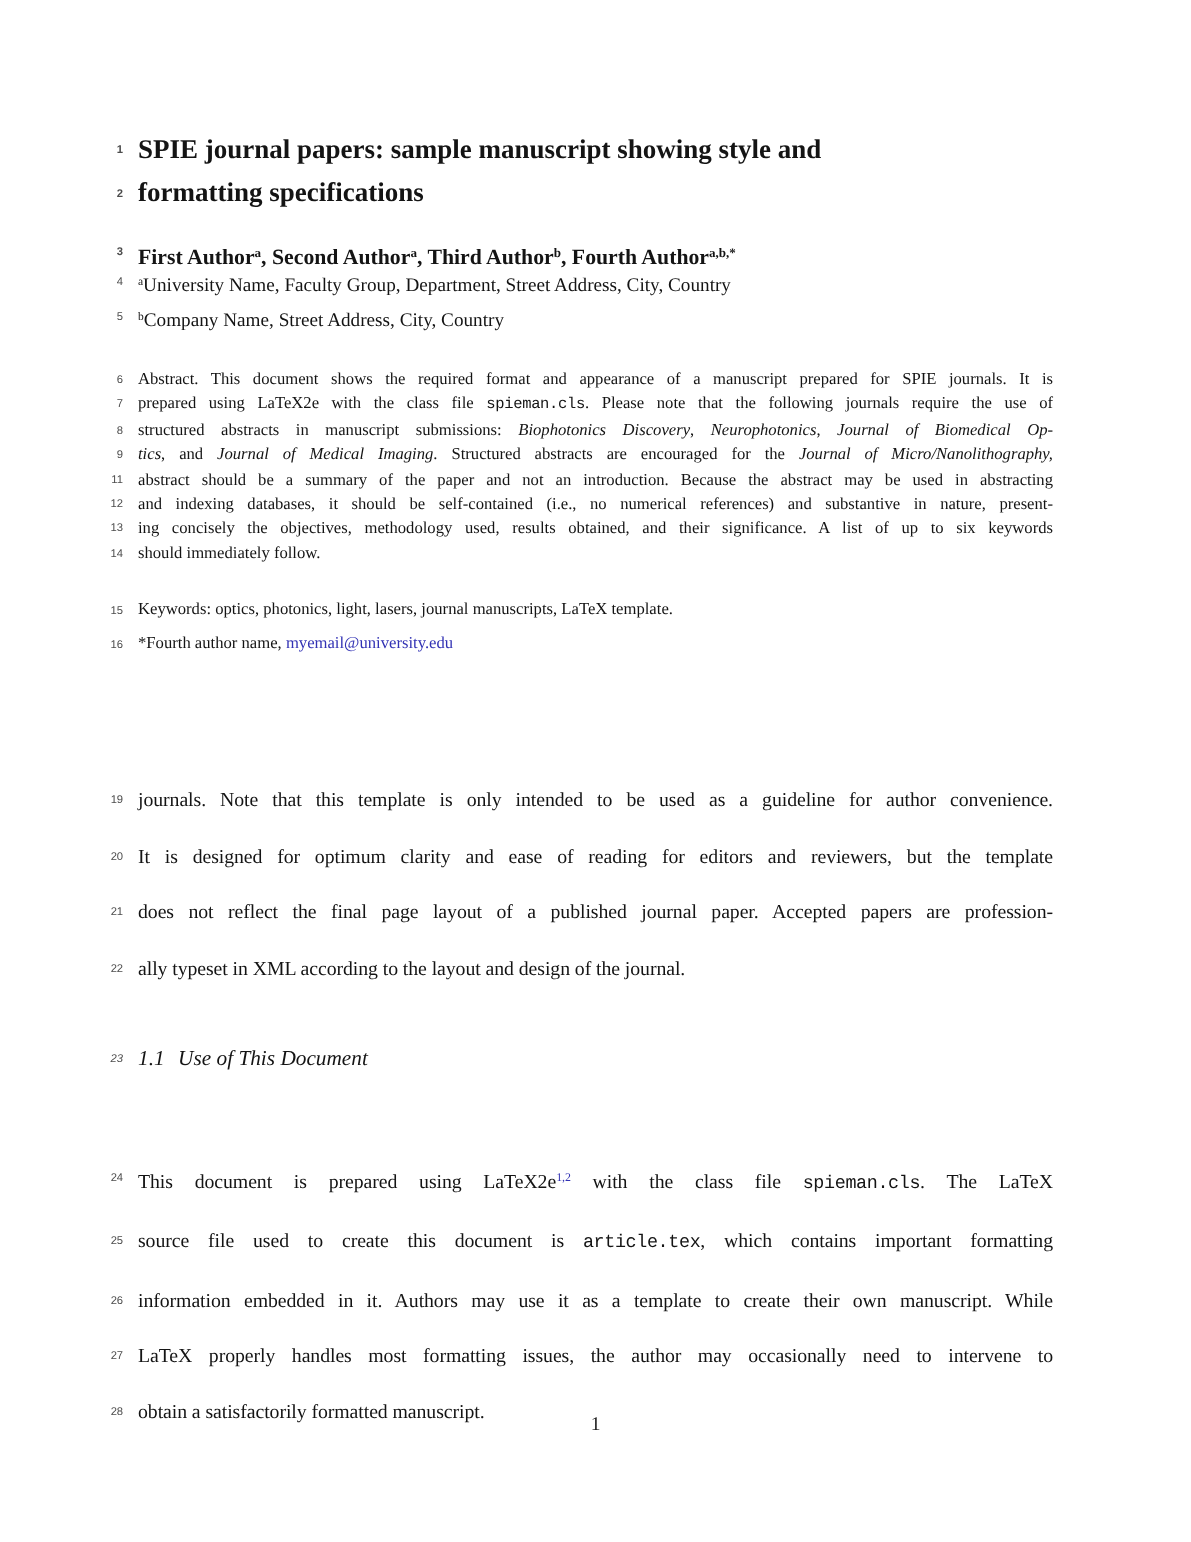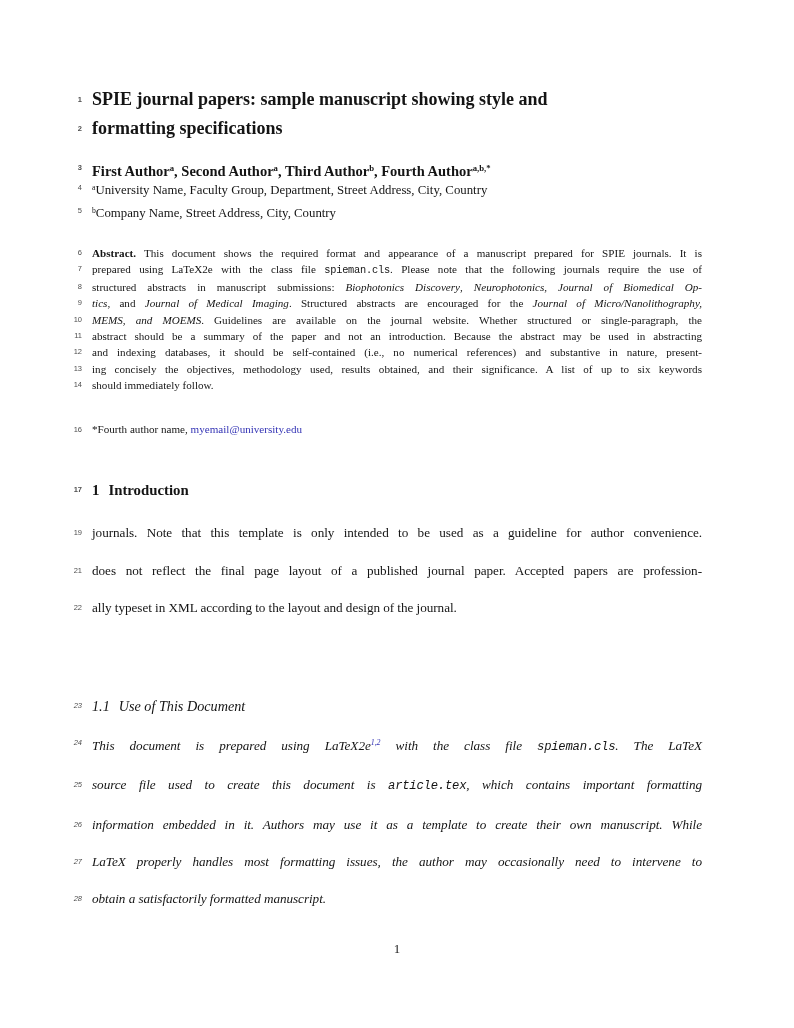--- a/index.html
+++ b/index.html
@@ -34,39 +34,39 @@
     font-family: "Liberation Sans", sans-serif;
     font-size: 7.5px;
     color: #4d4d4d;
     line-height: inherit;
   }
 
   .ltext { display: block; }
   .j .ltext { text-align: justify; text-align-last: justify; }
 
   .seg-plain  { }
-  .seg-bold   { font-weight: bold; }
+  .seg-bold   { font-weight: normal; }
   .seg-italic { font-style: italic; }
   .seg-mono   { font-family: "Liberation Mono", monospace; font-size: 0.93em; letter-spacing: -0.02em; }
   .seg-sup    { font-size: 0.6em; vertical-align: 0.55em; }
   .seg-supcite{ font-size: 0.6em; vertical-align: 0.6em; color: #3232b4; cursor: pointer; }
   .seg-link   { color: #3232b4; text-underline-offset: 2px; cursor: pointer; }
   .seg-secnum { padding-right: 9px; }
 
   
   .b-title            { top: 85px;  font-size: 18px;   font-weight: bold; line-height: 29px; }
   .b-authors          { top: 158px; font-size: 14.5px; font-weight: bold; line-height: 20px; }
   .b-affiliations     { top: 178px; font-size: 12.8px; line-height: 19.5px; }
   .b-abstract         { top: 245px; font-size: 11.1px; line-height: 16.4px; }
   .b-keywords         { top: 398px; font-size: 11.1px; line-height: 17px; }
   .b-author-note      { top: 421px; font-size: 11.1px; line-height: 17px; }
   .b-section-1        { top: 480px; font-size: 14.8px; font-weight: bold; line-height: 20px; }
   .b-intro-paragraph  { top: 514px; font-size: 13.2px; line-height: 37.6px; letter-spacing: -0.05px; }
   .b-subsection-1-1   { top: 696px; font-size: 14.2px; font-style: italic; line-height: 20px; }
-  .b-use-paragraph    { top: 724px; font-size: 13.2px; line-height: 37.4px; letter-spacing: -0.05px; font-style: italic; }
+  .b-use-paragraph    { top: 766px; font-size: 13.2px; line-height: 37.4px; letter-spacing: -0.05px; }
 
   .page-number {
     position: absolute;
     left: 0;
     top: 941px;
     width: 100%;
     text-align: center;
     font-size: 13px;
     color: #222222;
   }
@@ -113,56 +113,56 @@
         </div>
         <div class="line j">
           <span class="lnum">8</span>
           <span class="ltext"><span class="seg-plain">structured abstracts in manuscript submissions: </span><span class="seg-italic">Biophotonics Discovery</span><span class="seg-plain">, </span><span class="seg-italic">Neurophotonics</span><span class="seg-plain">, </span><span class="seg-italic">Journal of Biomedical Op-</span></span>
         </div>
         <div class="line j">
           <span class="lnum">9</span>
           <span class="ltext"><span class="seg-italic">tics</span><span class="seg-plain">, and </span><span class="seg-italic">Journal of Medical Imaging</span><span class="seg-plain">. Structured abstracts are encouraged for the </span><span class="seg-italic">Journal of Micro/Nanolithography,</span></span>
         </div>
         <div class="line j">
-          <span class="lnum">10</span>
-          <span class="ltext"><span class="seg-italic">MEMS, and MOEMS</span><span class="seg-plain">. Guidelines are available on the journal website. Whether structured or single-paragraph, the</span></span>
-        </div>
-        <div class="line j">
           <span class="lnum">11</span>
           <span class="ltext"><span class="seg-plain">abstract should be a summary of the paper and not an introduction. Because the abstract may be used in abstracting</span></span>
         </div>
         <div class="line j">
           <span class="lnum">12</span>
           <span class="ltext"><span class="seg-plain">and indexing databases, it should be self-contained (i.e., no numerical references) and substantive in nature, present-</span></span>
         </div>
         <div class="line j">
           <span class="lnum">13</span>
           <span class="ltext"><span class="seg-plain">ing concisely the objectives, methodology used, results obtained, and their significance. A list of up to six keywords</span></span>
         </div>
         <div class="line">
           <span class="lnum">14</span>
           <span class="ltext"><span class="seg-plain">should immediately follow.</span></span>
         </div>
       </div>
+      <div class="block b-keywords">
+        <div class="line">
+          <span class="lnum">15</span>
+          <span class="ltext"><span class="seg-bold">Keywords:</span><span class="seg-plain"> optics, photonics, light, lasers, journal manuscripts, LaTeX template.</span></span>
+        </div>
+      </div>
       <div class="block b-author-note">
         <div class="line">
           <span class="lnum">16</span>
           <span class="ltext"><span class="seg-plain">*Fourth author name, </span><a class="seg-link">myemail@university.edu</a></span>
         </div>
       </div>
-      <div class="block b-section-1">
-        <div class="line">
-          <span class="lnum">17</span>
-          <span class="ltext"><span class="seg-secnum">1</span><span class="seg-plain">Introduction</span></span>
-        </div>
-      </div>
       <div class="block b-intro-paragraph">
         <div class="line j">
           <span class="lnum">19</span>
           <span class="ltext"><span class="seg-plain">journals. Note that this template is only intended to be used as a guideline for author convenience.</span></span>
+        </div>
+        <div class="line j">
+          <span class="lnum">20</span>
+          <span class="ltext"><span class="seg-plain">It is designed for optimum clarity and ease of reading for editors and reviewers, but the template</span></span>
         </div>
         <div class="line j">
           <span class="lnum">21</span>
           <span class="ltext"><span class="seg-plain">does not reflect the final page layout of a published journal paper. Accepted papers are profession-</span></span>
         </div>
         <div class="line">
           <span class="lnum">22</span>
           <span class="ltext"><span class="seg-plain">ally typeset in XML according to the layout and design of the journal.</span></span>
         </div>
       </div>

